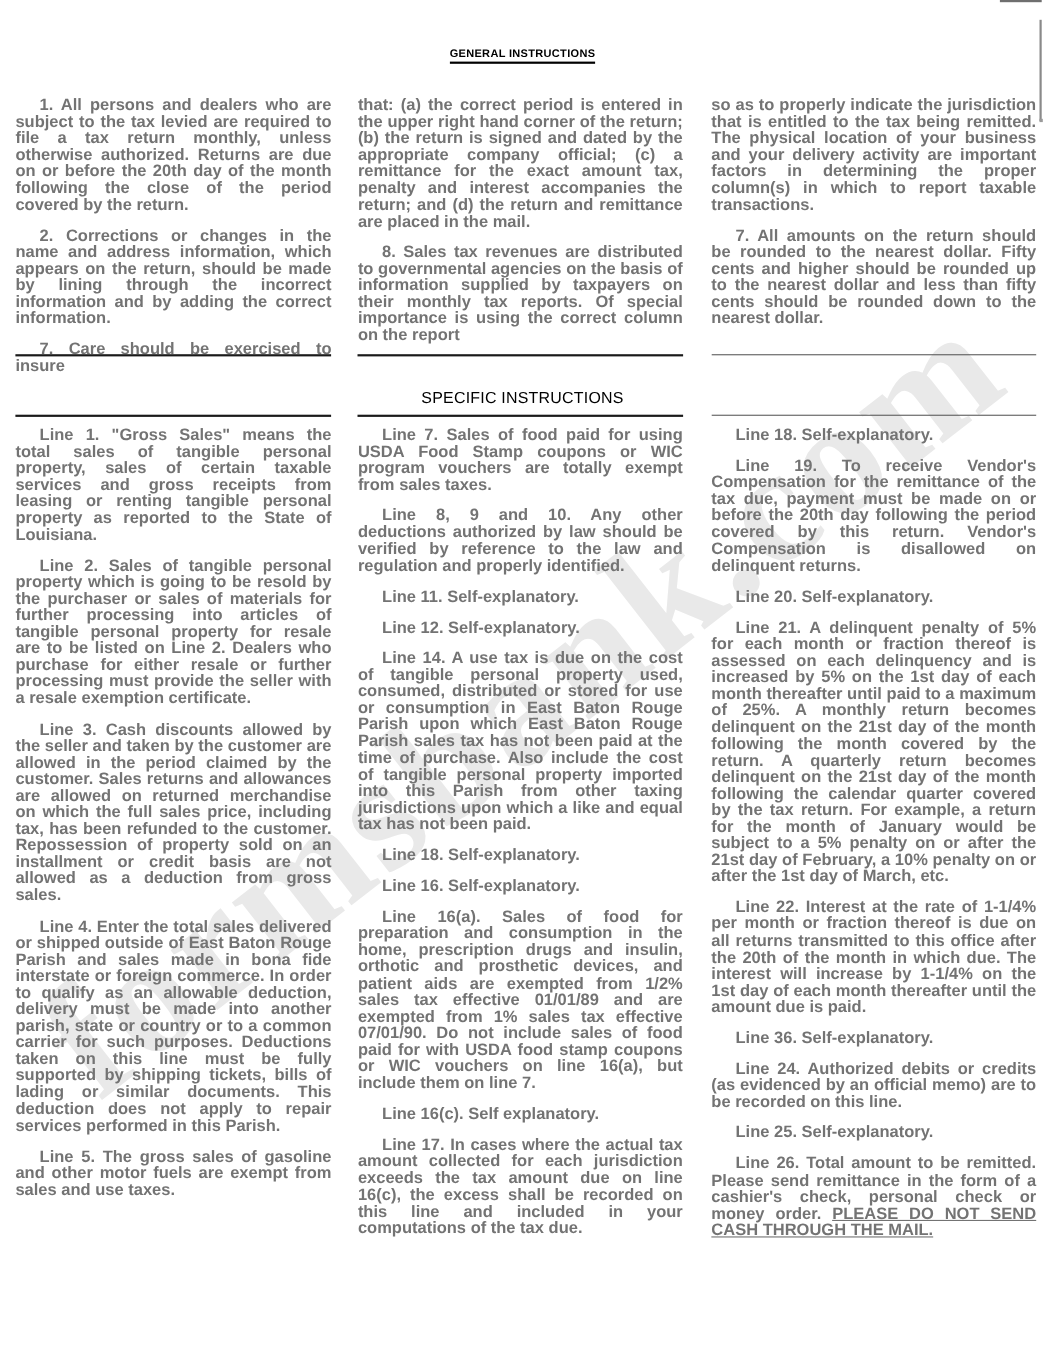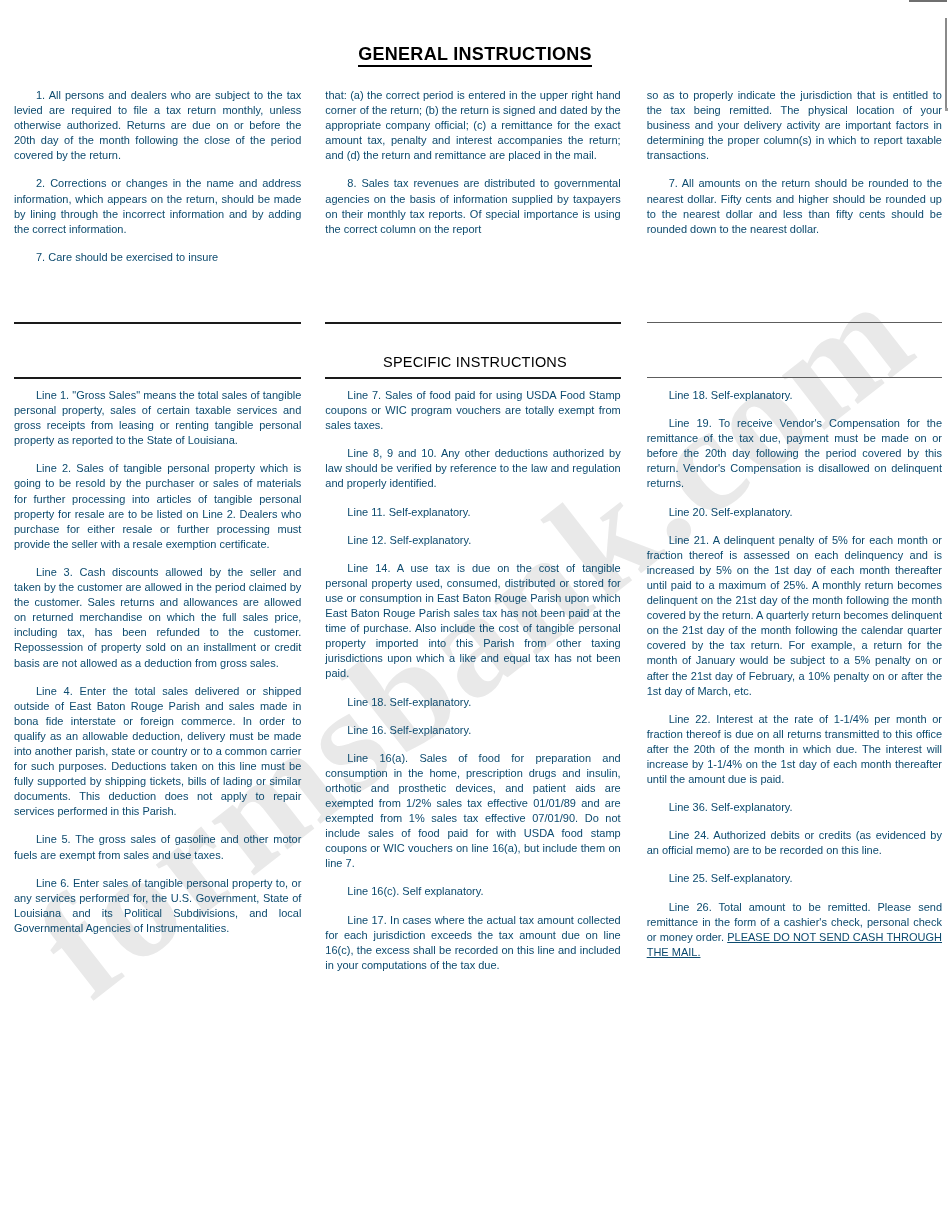--- a/index.html
+++ b/index.html
@@ -60,21 +60,21 @@
     width: 3px;
     height: 3px;
     background: #9a9a9a;
     z-index: 3;
   }
   .content {
     position: relative;
     z-index: 2;
   }
   h1.doc-title {
-    font-size: 18px;
+    font-size: 10px;
     font-weight: bold;
     text-align: center;
     margin: 0;
     padding: 0;
     position: absolute;
     top: 44px;
     left: 0;
     right: 0;
     letter-spacing: 0.3px;
   }
@@ -104,28 +104,29 @@
   .col {
     width: 302px;
     box-sizing: border-box;
   }
   .col.c1 { padding-right: 14px; }
   .col.c2 { padding-left: 10px; padding-right: 12px; width: 318px;}
   .col.c3 { padding-left: 14px; width: 310px;}
   .cols.general { top: 88px; }
   .cols.specific { top: 388px; }
   p.para {
-    font-size: 11px;
+    font-size: 15px;
     line-height: 15.1px;
     margin: 0 0 13px 0;
     text-align: justify;
     text-justify: inter-word;
-    color: #0c4a6e;
+    color: #737373;
     text-indent: 22px;
     hyphens: none;
+    font-weight: bold;
   }
   p.para.last { margin-bottom: 0; }
   p.para.noindent { text-indent: 0; }
   .u { text-decoration: underline; }
   
   .rules {
     position: absolute;
     left: 14px;
     right: 8px;
     display: flex;
@@ -199,21 +200,20 @@
         </div>
     </div>
 
     <div class="cols specific">
       <div class="col c1">
         <p class="para">Line 1.   "Gross Sales" means the total sales of tangible personal property, sales of certain taxable services and gross receipts from leasing or renting tangible personal property as reported to the State of Louisiana.</p>
         <p class="para">Line 2.   Sales of tangible personal property which is going to be resold by the purchaser or sales of materials for further processing into articles of tangible personal property for resale are to be listed on Line 2. Dealers who purchase for either resale or further processing must provide the seller with a resale exemption certificate.</p>
         <p class="para">Line 3.  Cash discounts allowed by the seller and taken by the customer are allowed in the period claimed by the customer. Sales returns and allowances are allowed on returned merchandise on which the full sales price, including tax, has been refunded to the customer. Repossession of property sold on an installment or credit basis are not allowed as a deduction from gross sales.</p>
         <p class="para">Line 4.  Enter the total sales delivered or shipped outside of East Baton Rouge Parish and sales made in bona fide interstate or foreign commerce. In order to qualify as an allowable deduction, delivery must be made into another parish, state or country or to a common carrier for such purposes. Deductions taken on this line must be fully supported by shipping tickets, bills of lading or similar documents. This deduction does not apply to repair services performed in this Parish.</p>
         <p class="para">Line 5.  The gross sales of gasoline and other motor fuels are exempt from sales and use taxes.</p>
-        <p class="para last">Line 6.  Enter sales of tangible personal property to, or any services performed for, the U.S. Government, State of Louisiana and its Political Subdivisions, and local Governmental Agencies of Instrumentalities.</p>
       </div>
       <div class="col c2">
         <p class="para">Line 7.   Sales of food paid for using USDA Food Stamp coupons or WIC program vouchers are totally exempt from sales taxes.</p>
         <p class="para">Line 8, 9 and 10.  Any other deductions authorized by law should be verified by reference to the law and regulation and properly identified.</p>
         <p class="para">Line 11.  Self-explanatory.</p>
         <p class="para">Line 12.  Self-explanatory.</p>
         <p class="para">Line 14.  A use tax is due on the cost of tangible personal property used, consumed, distributed or stored for use or consumption in East Baton Rouge Parish upon which East Baton Rouge Parish sales tax has not been paid at the time of purchase. Also include the cost of tangible personal property imported into this Parish from other taxing jurisdictions upon which a like and equal tax has not been paid.</p>
         <p class="para">Line 18.  Self-explanatory.</p>
         <p class="para">Line 16.  Self-explanatory.</p>
         <p class="para">Line 16(a).  Sales of food for preparation and consumption in the home, prescription drugs and insulin, orthotic and prosthetic devices, and patient aids are exempted from 1/2% sales tax effective 01/01/89 and are exempted from 1% sales tax effective 07/01/90. Do not include sales of food paid for with USDA food stamp coupons or WIC vouchers on line 16(a), but include them on line 7.</p>

